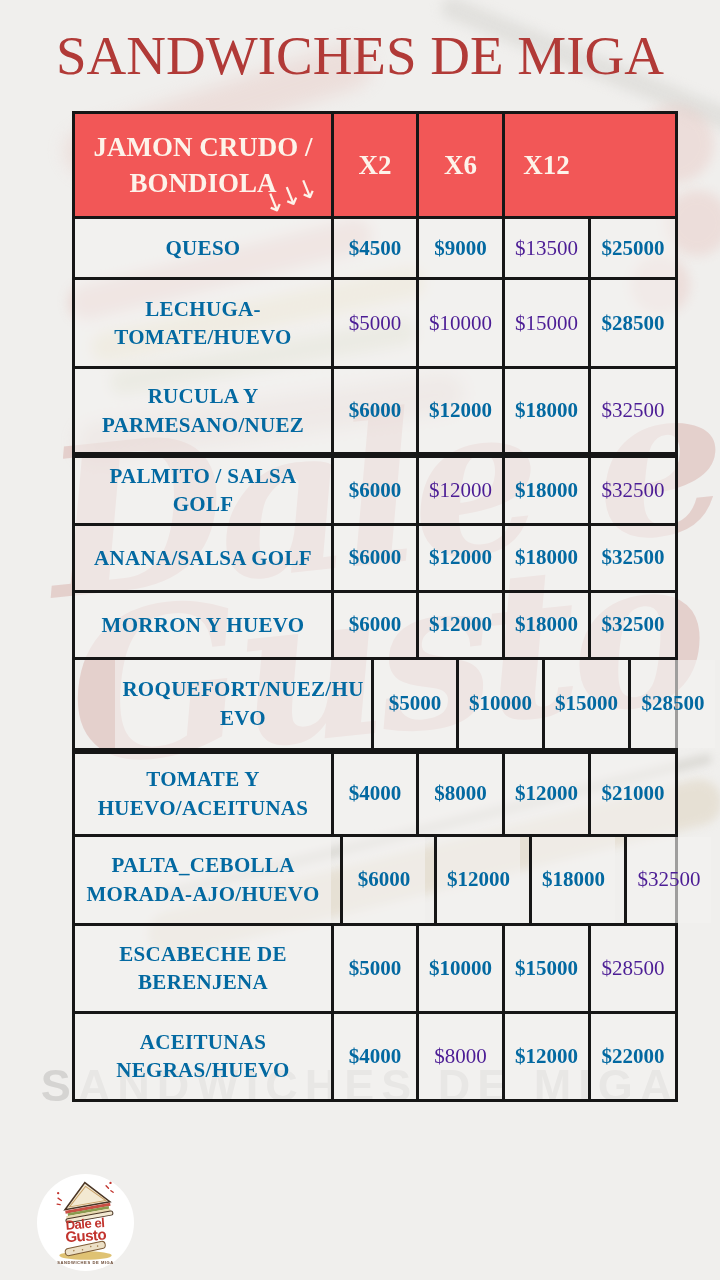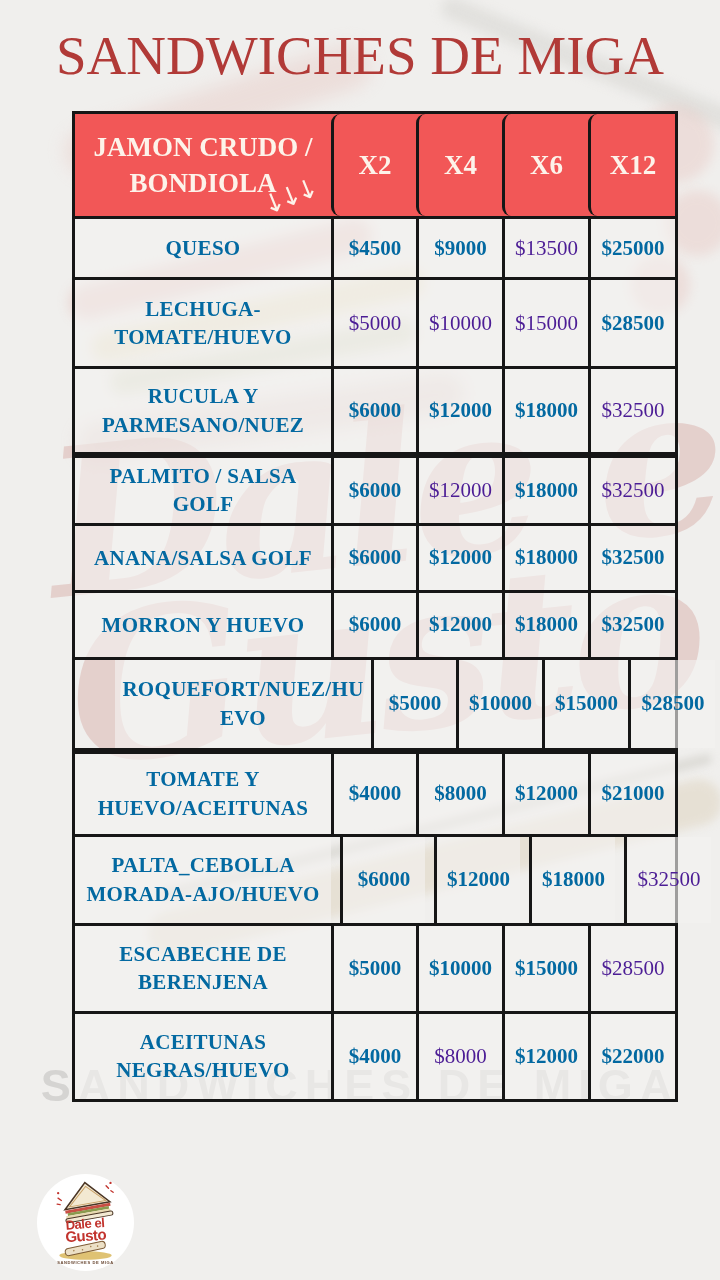--- a/index.html
+++ b/index.html
@@ -47,21 +47,21 @@
     box-sizing:border-box;border:3px solid #161616;
   }
   .t-header,.t-row{display:grid;grid-template-columns:256px 85px 86px 86px 87px;}
   .t-header{background:#f25757;min-height:102px;}
   .th{
     display:flex;align-items:center;justify-content:center;text-align:center;
     color:#fdf3ea;position:relative;
   }
   .th + .th{border-left:3px solid #161616;}
   .h-label{font-size:27px;font-weight:700;line-height:1.35;white-space:pre-line;}
-  .col-h{font-size:27px;font-weight:600;border-radius:9px;}
+  .col-h{font-size:27px;font-weight:600;}
   .arrows{
     position:absolute;right:16px;bottom:4px;font-family:"DejaVu Sans", sans-serif;
     font-size:26px;letter-spacing:-4px;color:#fdf3ea;transform:rotate(-22deg);
     font-weight:400;
   }
   .t-row{border-top:3px solid #161616;}
   #rows .t-row:nth-child(4),
   #rows .t-row:nth-child(8){border-top-width:6px;}
   #rows .t-row:nth-child(1){min-height:58px;}
   #rows .t-row:nth-child(2){min-height:86px;}
@@ -112,21 +112,20 @@
 
 <div class="price-table">
   <div class="t-header">
     <div class="th item-h">
       <span class="h-label">JAMON CRUDO /
 BONDIOLA</span>
       <span class="arrows">↓↓↓</span>
     </div>
 
   <div class="th col-h">X2</div>
-      <div class="th col-h">X4</div>
       <div class="th col-h">X6</div>
       <div class="th col-h">X12</div>
     </div>
   <div id="rows">
 
   <div class="t-row">
         <div class="td item">QUESO</div>
         <div class="td price">$4500</div>
         <div class="td price">$9000</div>
         <div class="td price muted">$13500</div>

